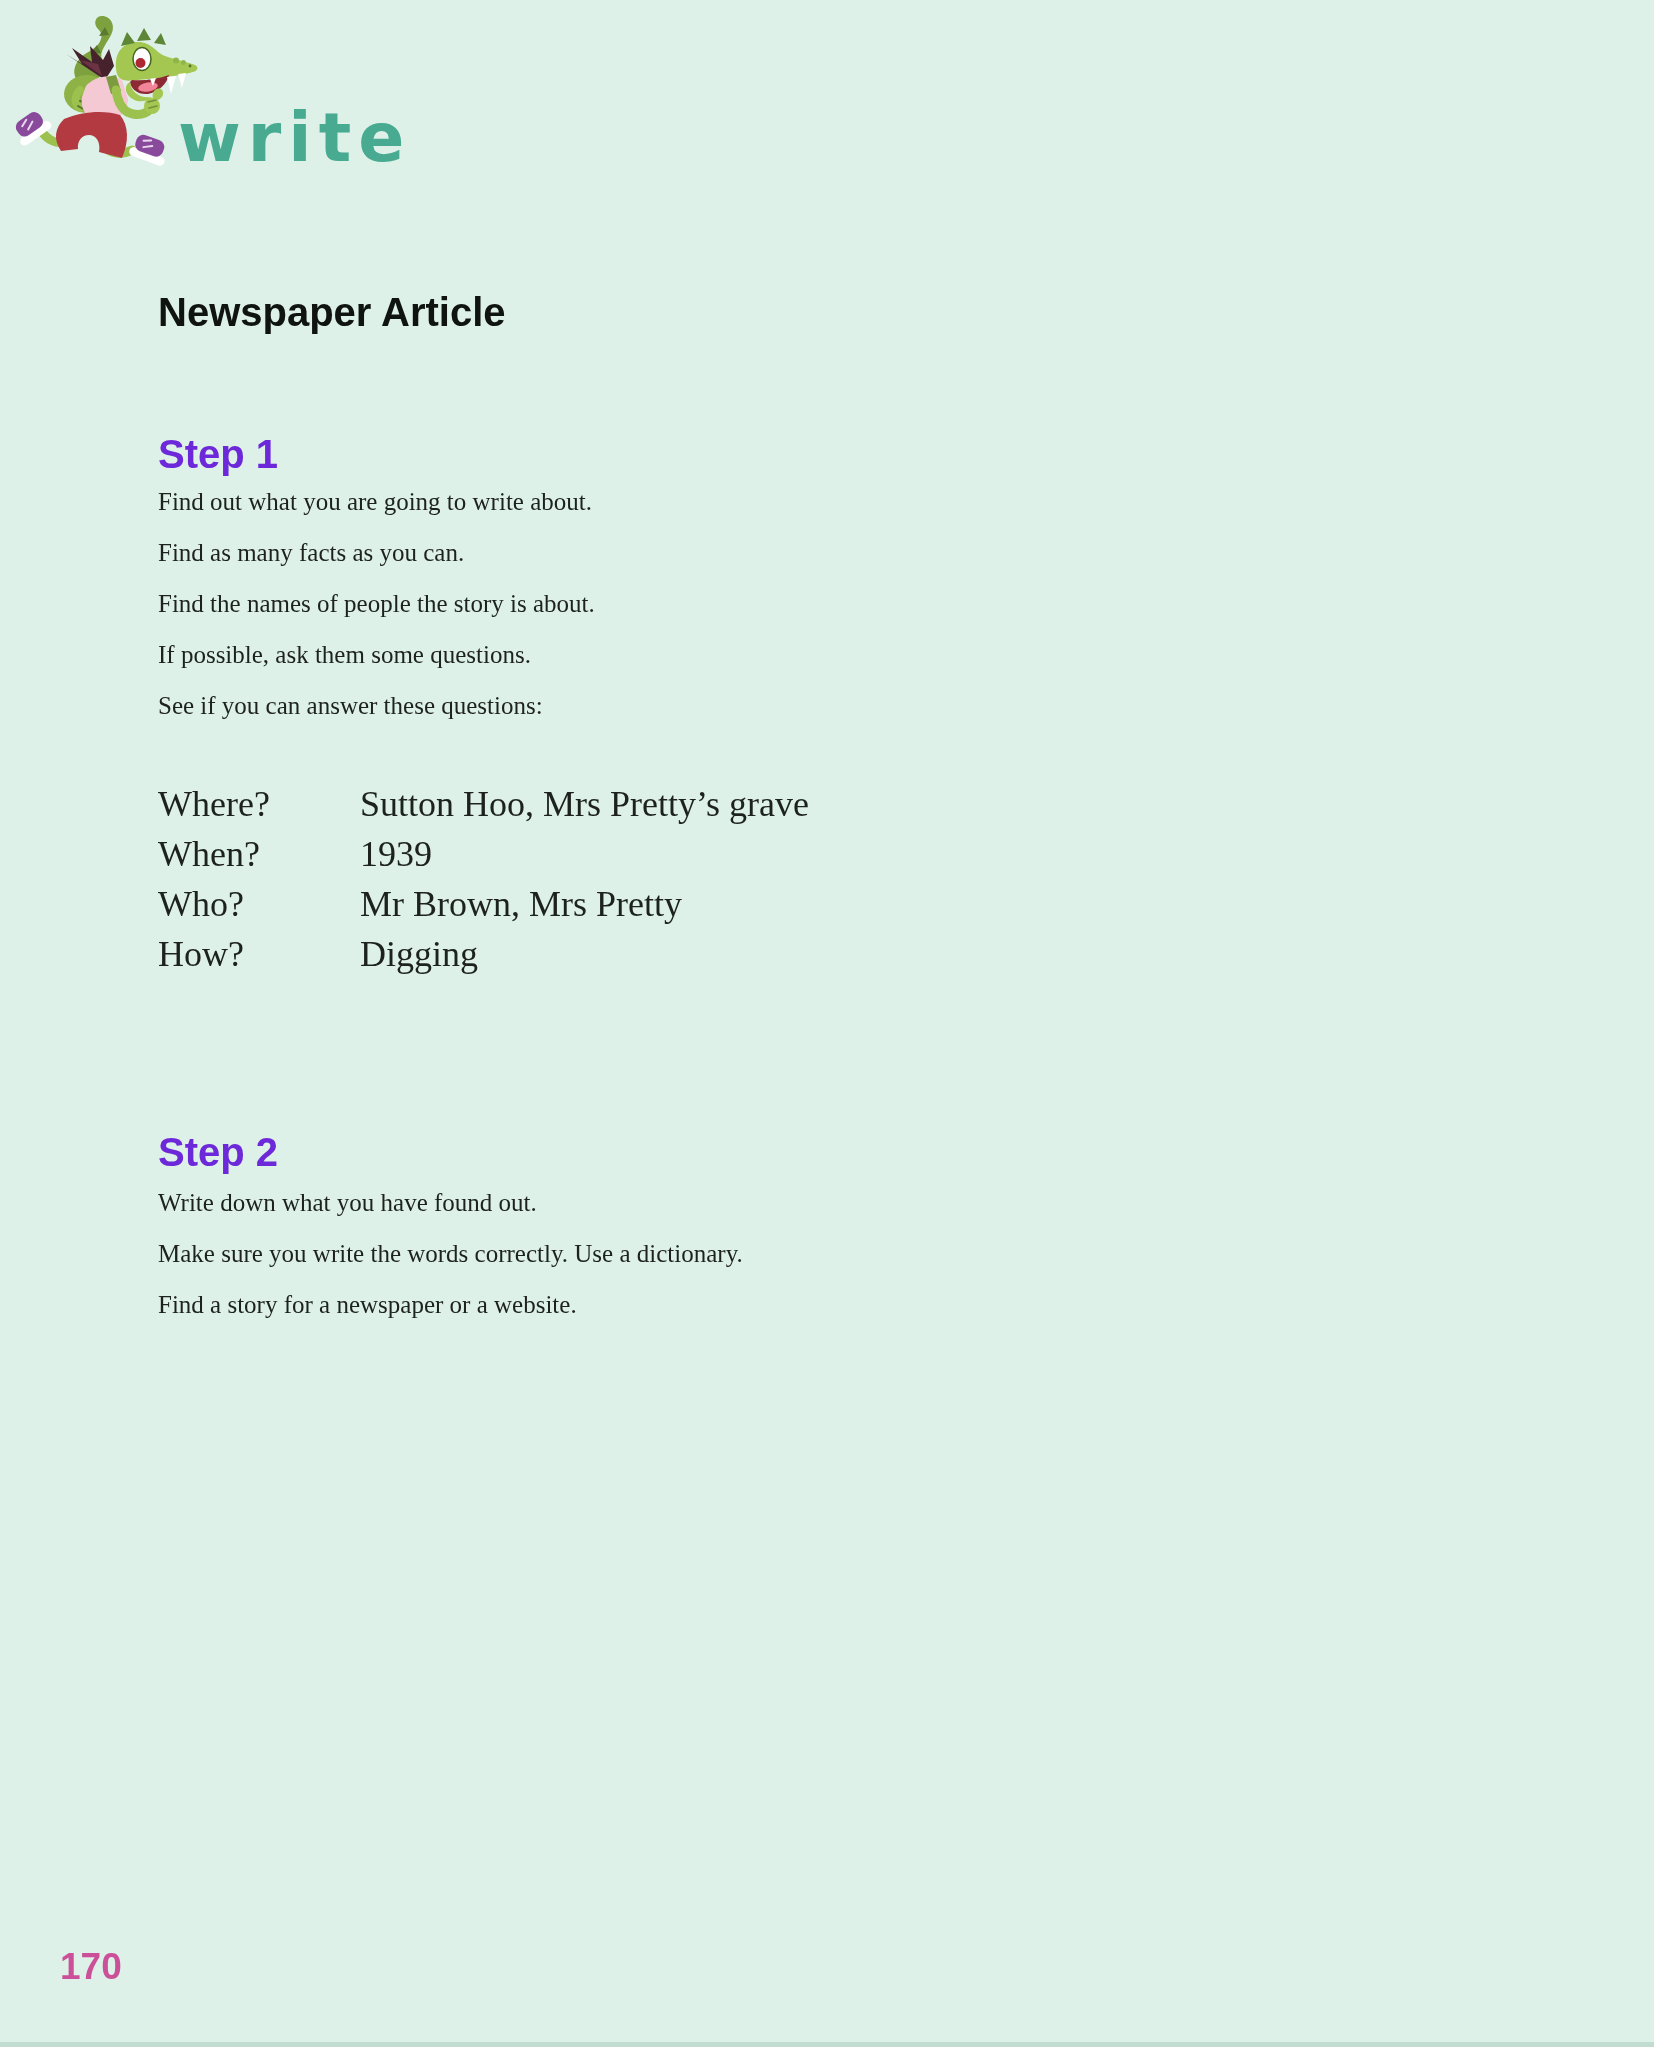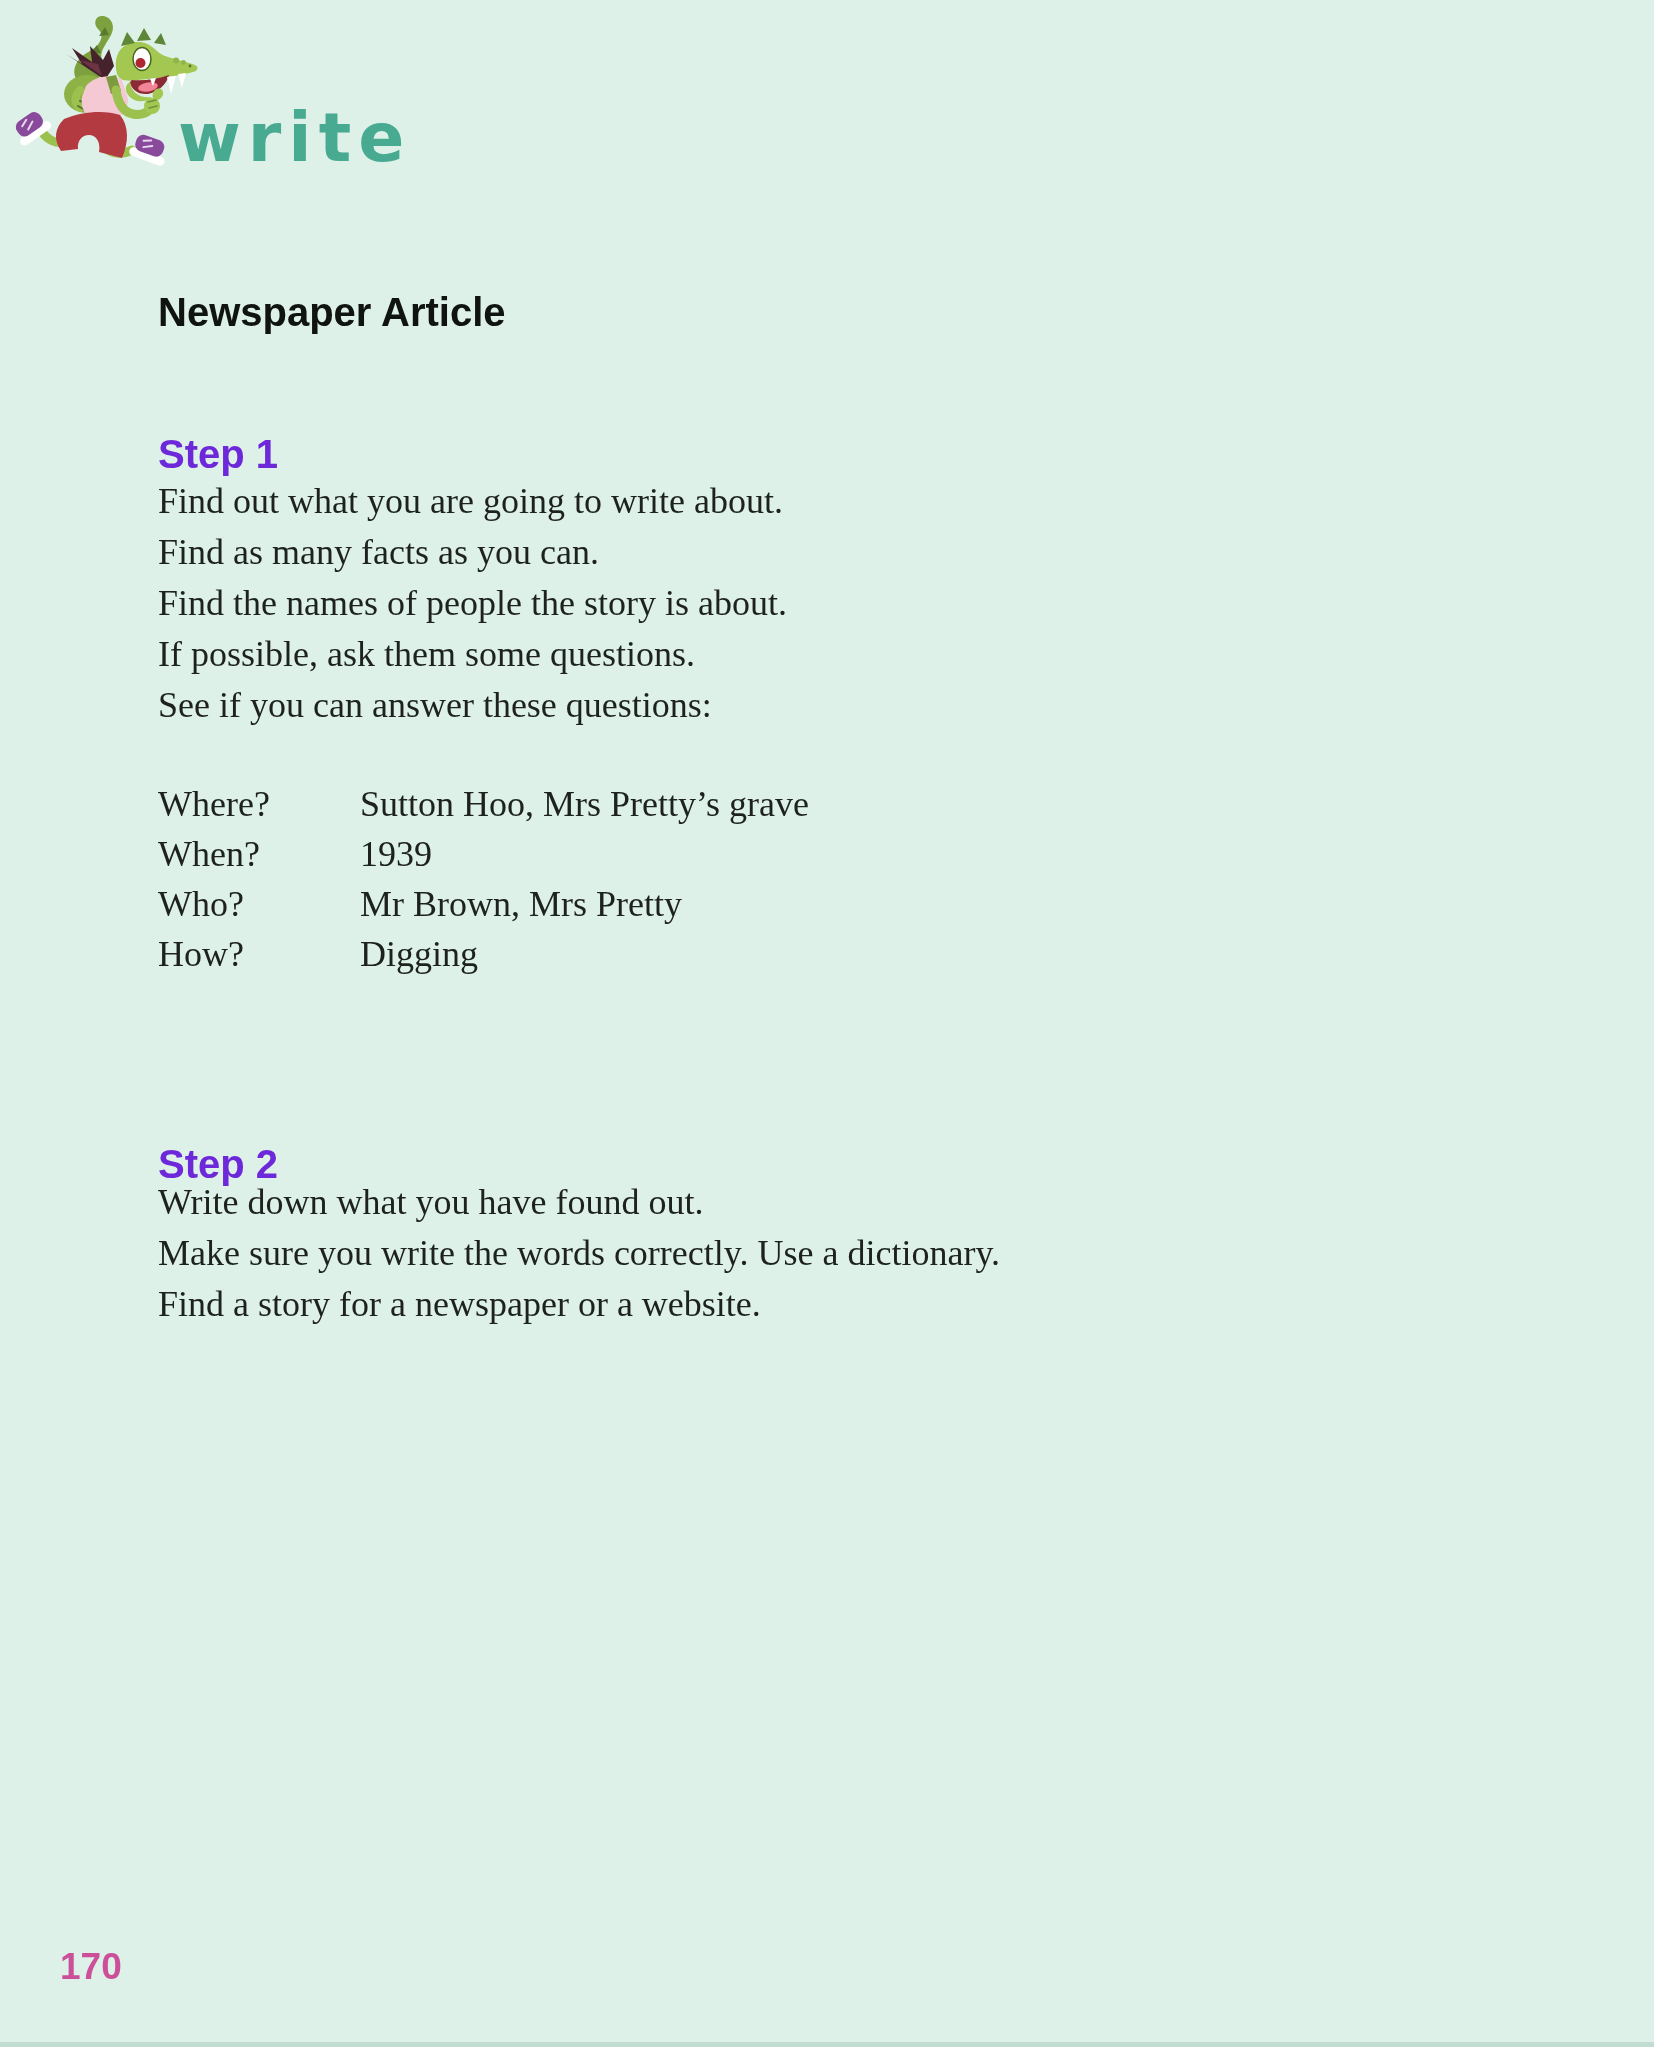--- a/index.html
+++ b/index.html
@@ -32,25 +32,25 @@
     font-size:40px;
     color:#101410;
   }
   .step-heading {
     font-family:"Liberation Sans", sans-serif;
     font-weight:700;
     font-size:40px;
     color:#6d28d9;
   }
   #step1-heading { left:158px; top:432px; }
-  #step2-heading { left:158px; top:1130px;margin-top:12px; }
+  #step2-heading { left:158px; top:1130px; }
 
   
   .lines { left:158px; }
-  .lines p { font-size:36px; line-height:51px; white-space:nowrap; }
+  .lines p { font-size:25px; line-height:51px; white-space:nowrap; }
   #step1-lines { top:476px; }
   #step2-lines { top:1177px; }
 
   
   .qa { left:158px; top:779px; }
   .qa-row { font-size:36px; line-height:50px; white-space:nowrap; }
   .qa-q { display:inline-block; width:202px; }
 
   
   .page-number {

